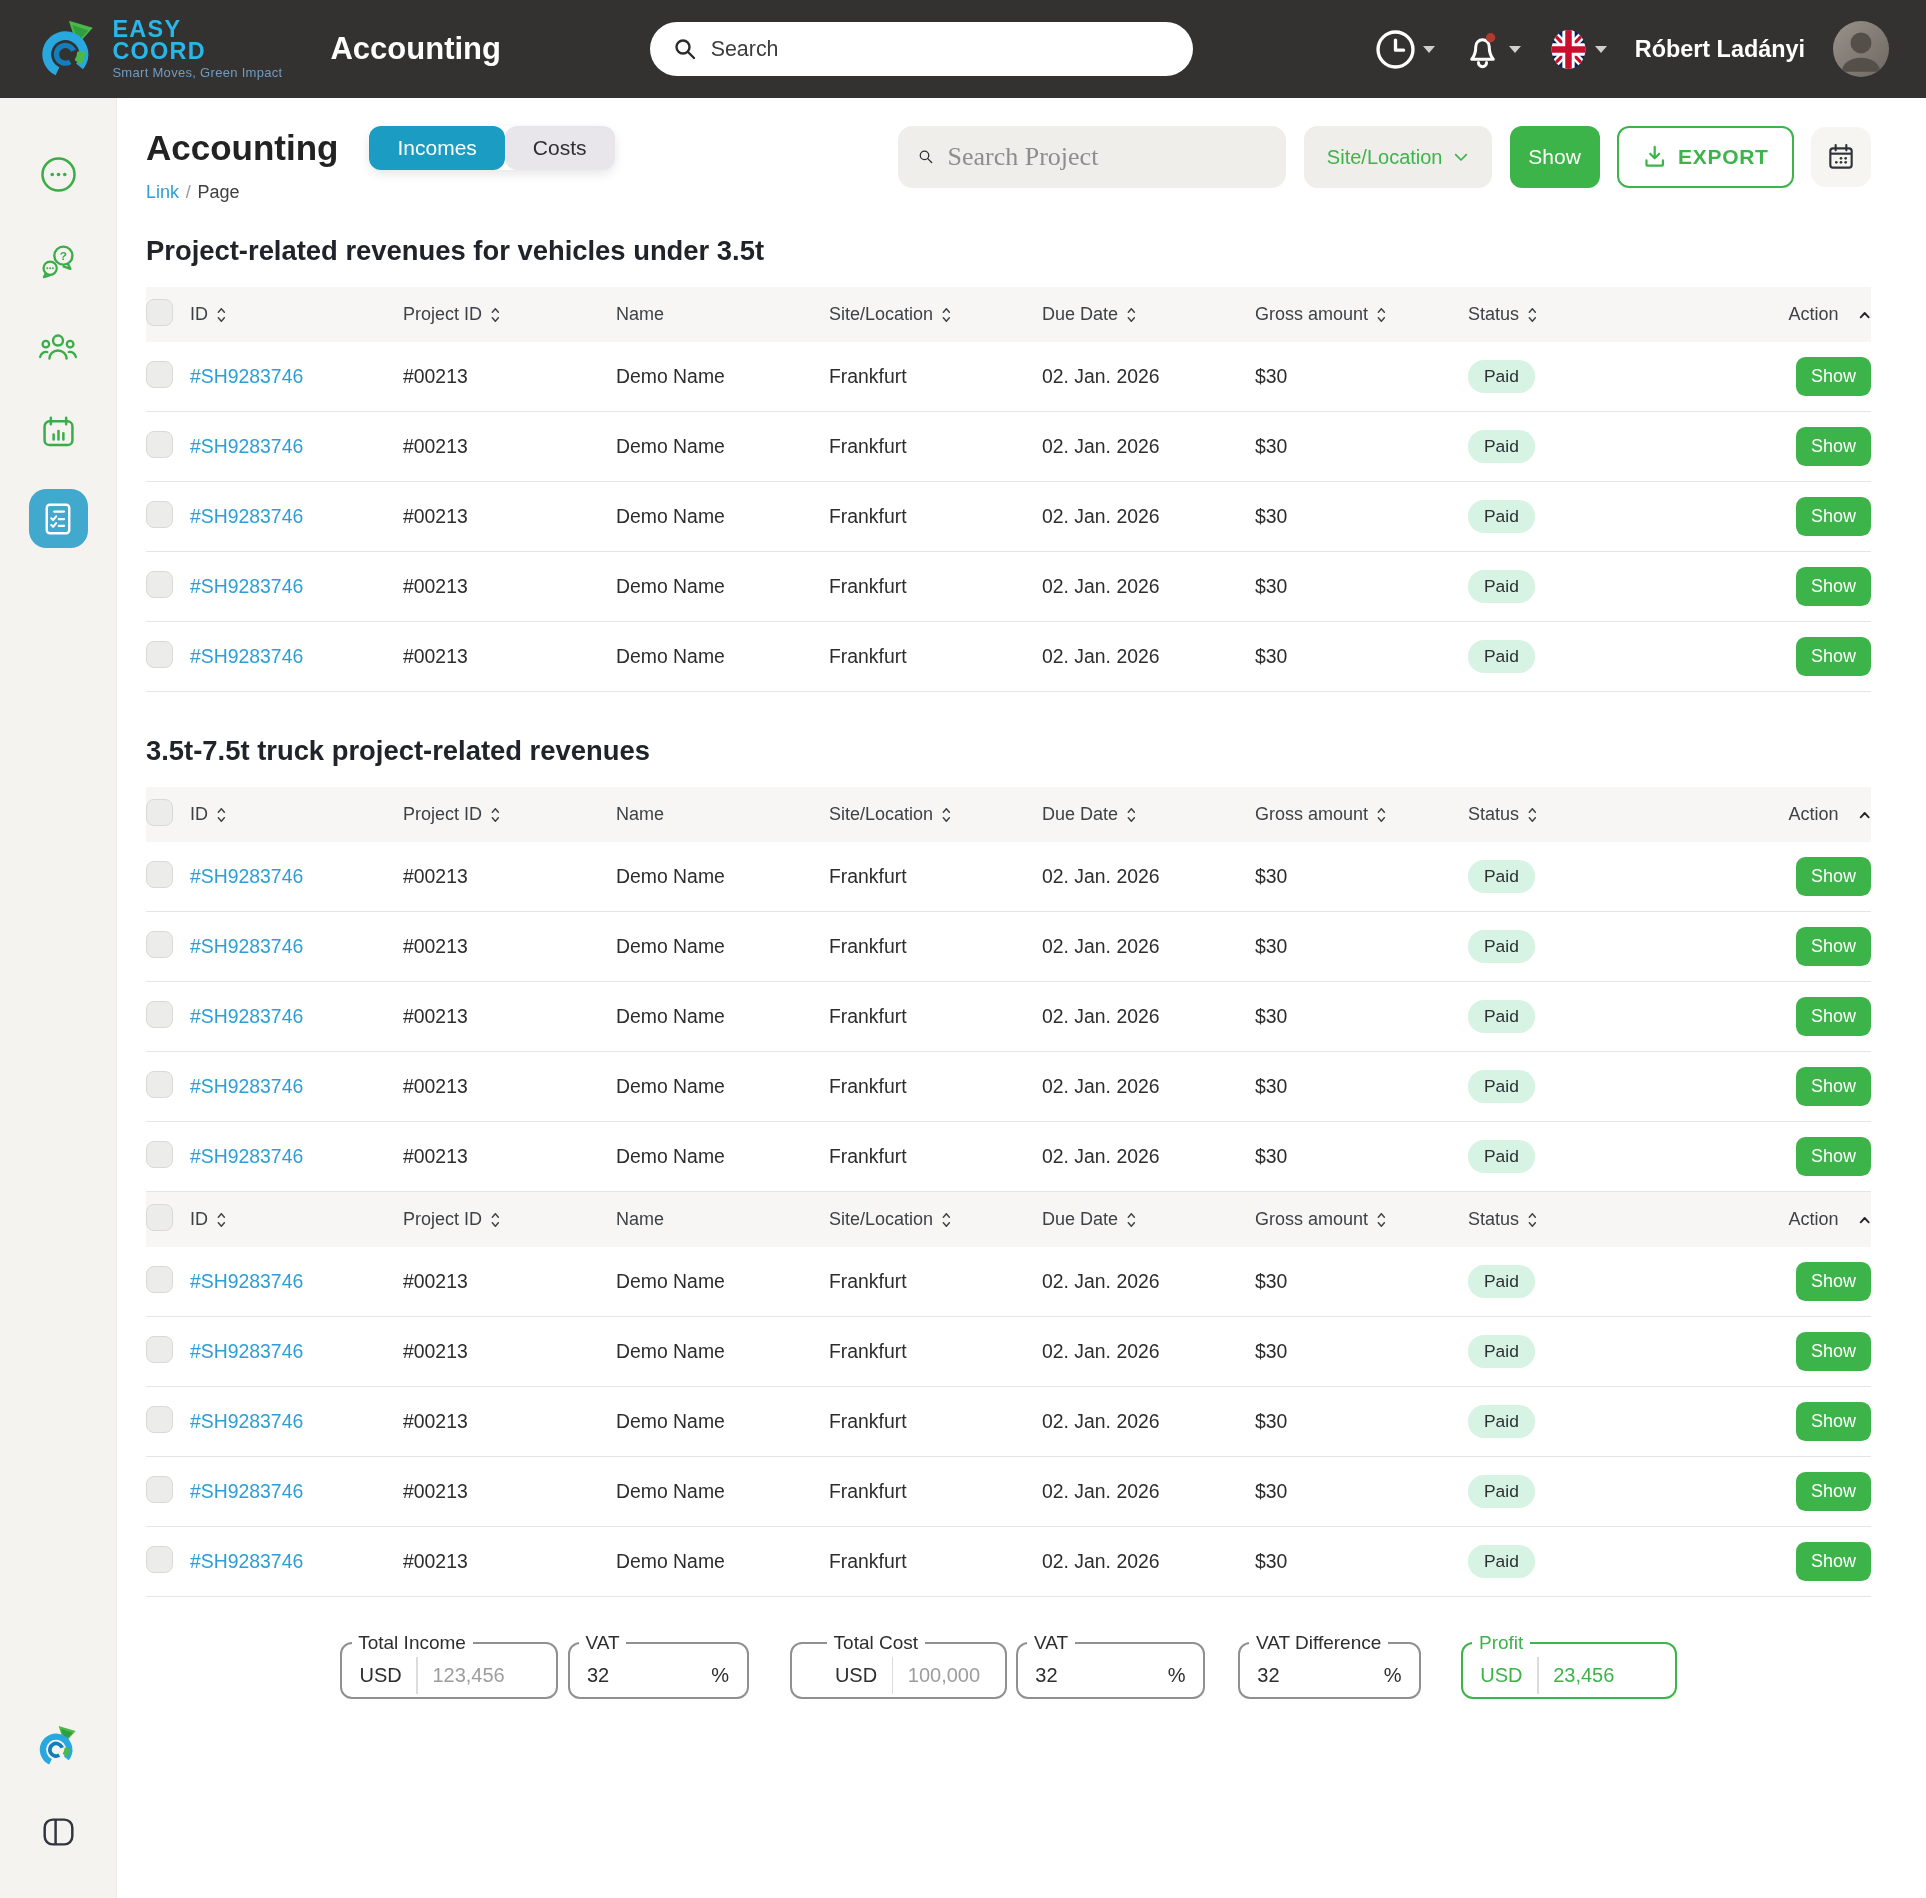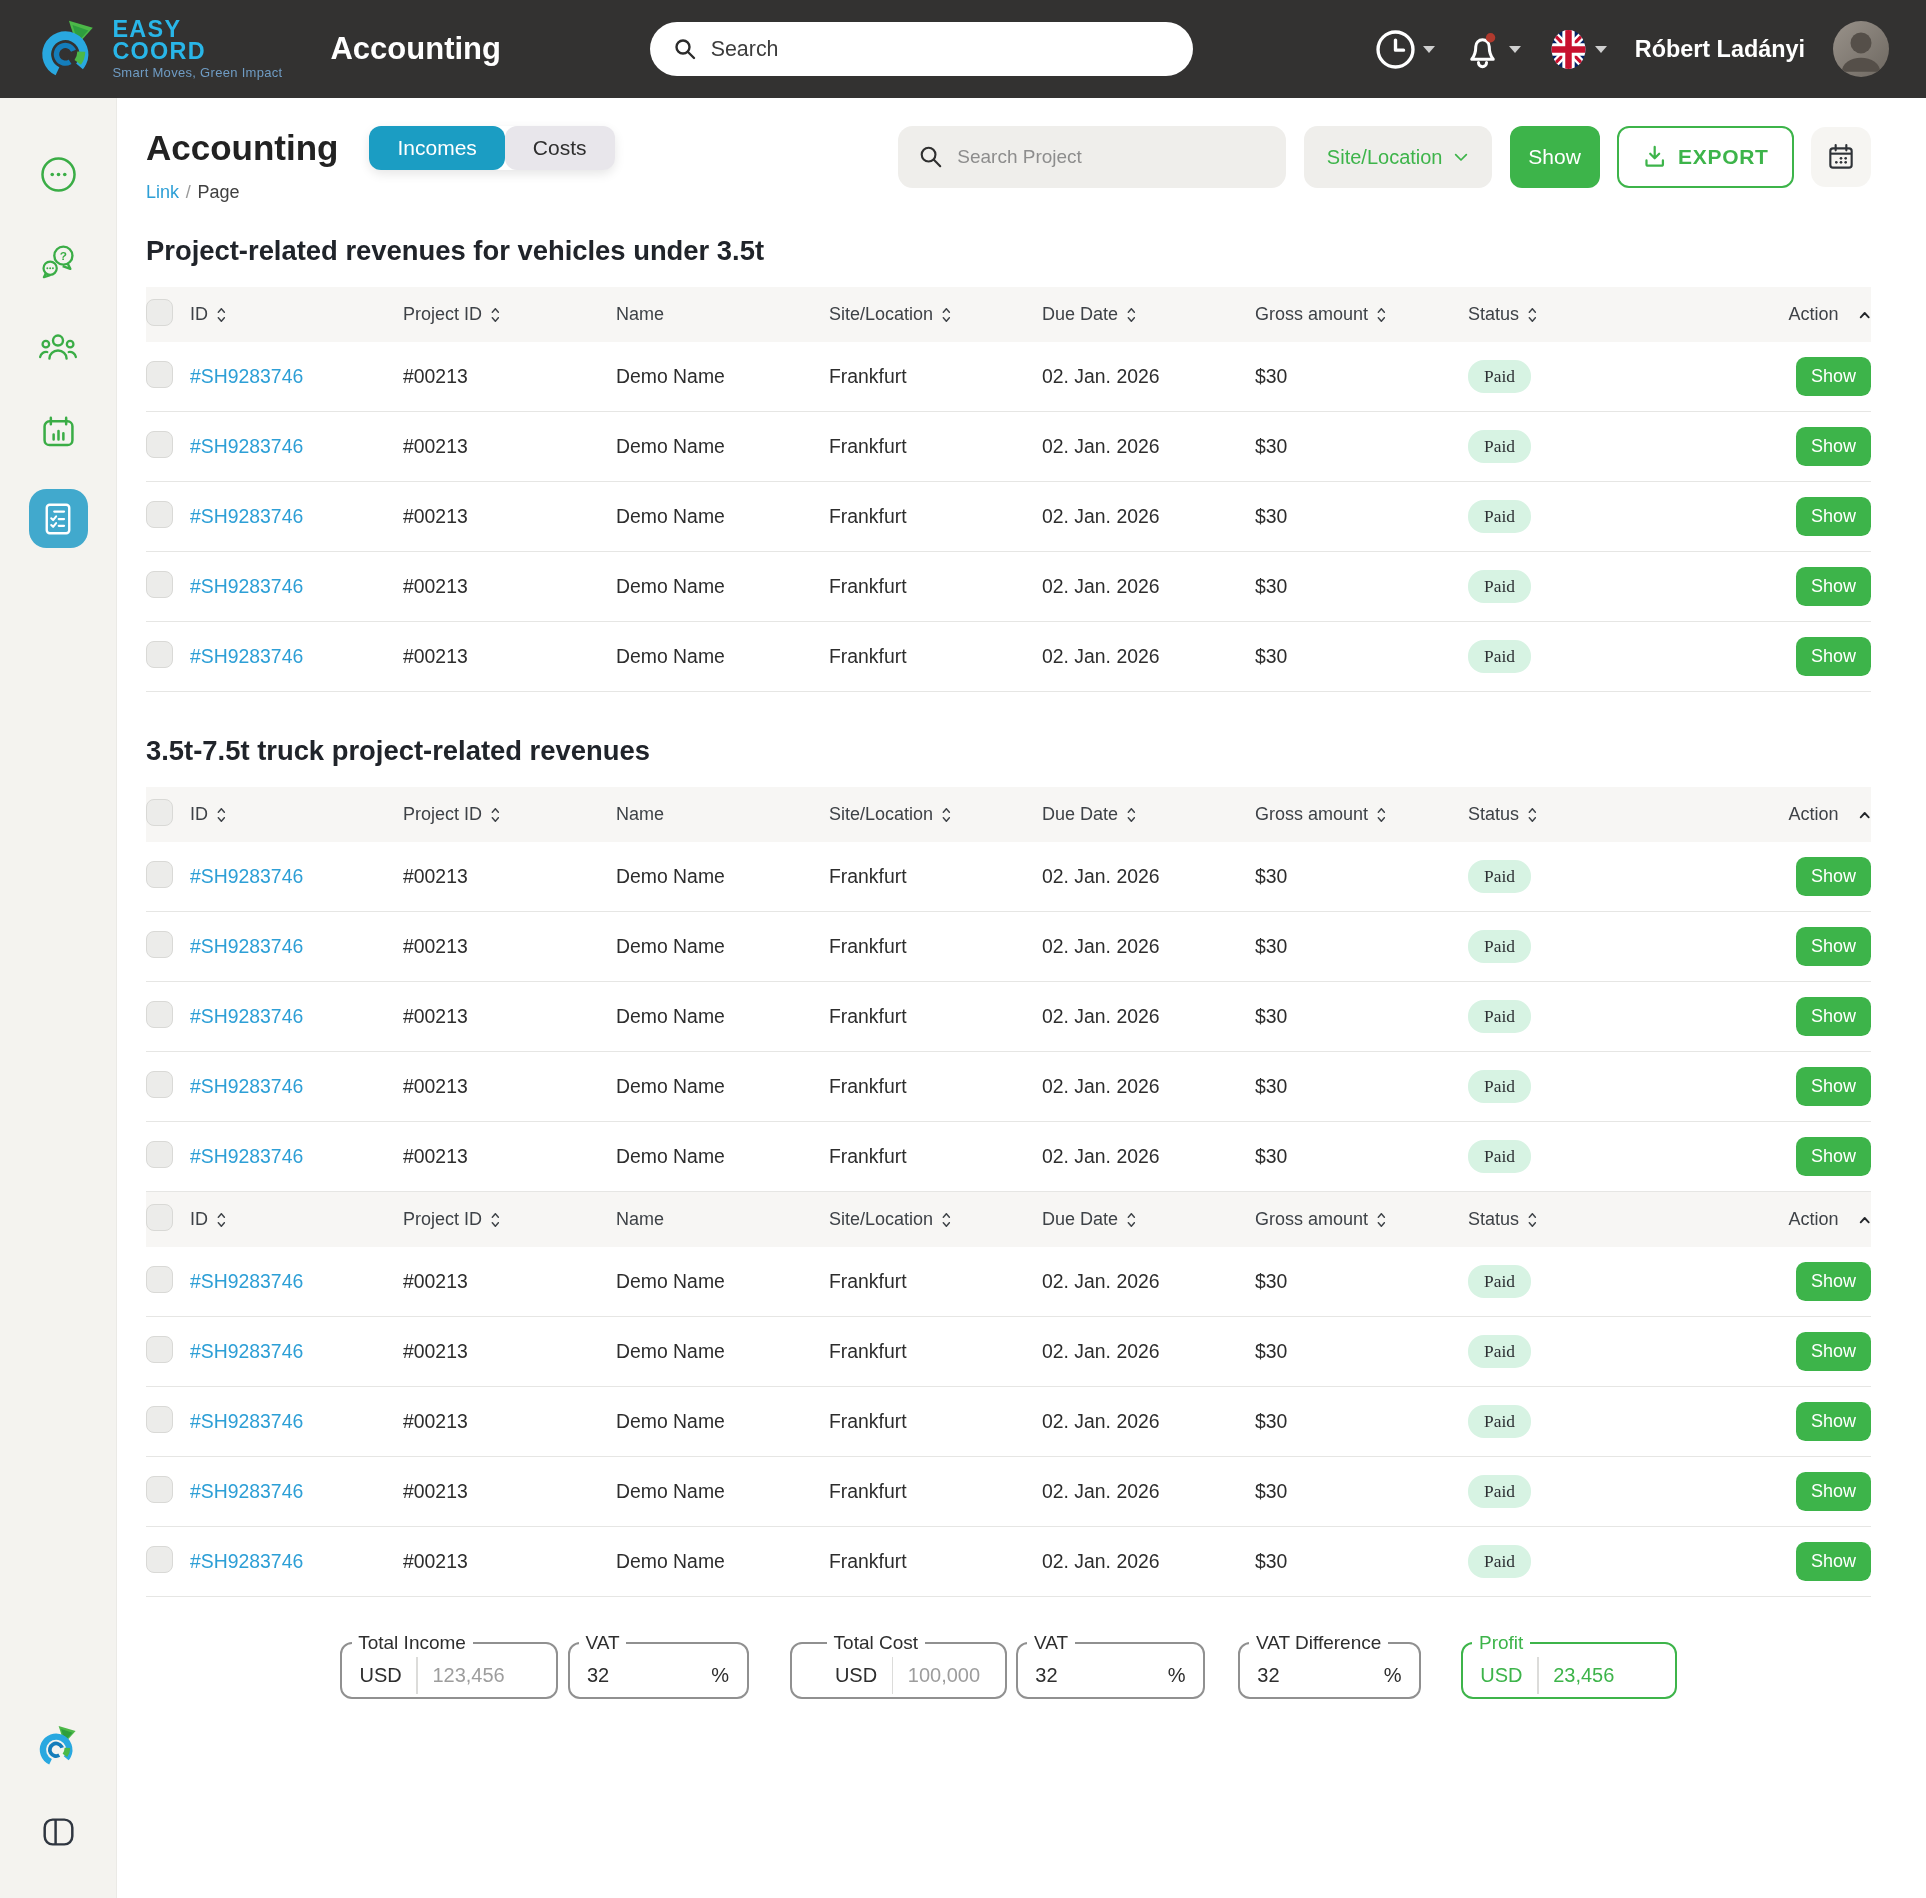--- a/index.html
+++ b/index.html
@@ -40,39 +40,39 @@
   .tab.active { background:#1b9dc3; color:#fff; }
   .tab.inactive { background:#e8e6eb; color:#2e2e2e; }
   .breadcrumb { margin-top:12px; font-size:18px; }
   .breadcrumb a { color:#2d9fd6; text-decoration:none; cursor:pointer; }
   .breadcrumb .sep { color:#9a9a9a; margin:0 6.7px; }
   .breadcrumb .cur { color:#3f3f3f; }
 
   
   .toolbar { display:flex; align-items:center; gap:17.4px; }
   .search-project { width:388px; height:62px; border-radius:14.7px; background:#efeeeb; display:flex; align-items:center; gap:13.4px; padding:0 20px; }
-  .search-project input { border:none; outline:none; background:transparent; flex:1; font-size:19px; color:#4c1d95; font-family:Liberation Sans, sans-serif; }
+  .search-project input { border:none; outline:none; background:transparent; flex:1; font-size:26px; color:#4c1d95; font-family:Liberation Serif, serif; }
   .search-project input::placeholder { color:#8d8d8d; }
   .site-location { height:62px; border-radius:13.4px; background:#efeeeb; display:flex; align-items:center; gap:10.7px; padding:0 23px; cursor:pointer; }
   .site-location span { font-size:20px; color:#3db44a; }
   .btn-show-top { width:90px; height:62px; border:none; border-radius:12px; background:#3db44a; color:#fff; font-size:21px; font-family:inherit; cursor:pointer; }
   .btn-export { height:62px; border-radius:12px; border:2px solid #3db44a; background:#fff; color:#3db44a; font-size:21px; font-weight:700; letter-spacing:0.7px; font-family:inherit; display:flex; align-items:center; gap:10.7px; padding:0 23px; cursor:pointer; }
   .btn-calendar { width:60px; height:60px; border:none; border-radius:14.7px; background:#f6f5f2; display:flex; align-items:center; justify-content:center; cursor:pointer; }
 
   
   .section-title { font-size:27.4px; font-weight:700; color:#20242a; margin:43px 0 20px; }
   .table-section:first-child .section-title { margin-top:32px; }
   .tbl-head, .tbl-row { display:grid; grid-template-columns:44px 213px 213px 213px 213px 213px 213px 201px 1fr; align-items:center; }
   .tbl-head { background:#f7f6f4; height:55px; font-size:18px; color:#3e4247; }
   .tbl-row { height:70px; border-bottom:1.3px solid #e6e6e4; font-size:19.4px; color:#2d2d2d; }
   .head-cell { display:flex; align-items:center; gap:6.7px; }
   .c-action { justify-self:end;gap:19px; }
   .checkbox { width:27px; height:27px; border-radius:8px; background:#ececea; border:1.3px solid #d9d9d6; display:inline-block; cursor:pointer; }
   .id-link { color:#2d9fd6; text-decoration:none; cursor:pointer; }
-  .badge { background:#d7f3e3; color:#2c2f33; border-radius:16px; padding:6px 16px; font-size:17.4px; display:inline-block;font-family:Liberation Serif, serif; }
+  .badge { background:#d7f3e3; color:#2c2f33; border-radius:16px; padding:6px 16px; font-size:17.4px; display:inline-block; }
   .show-btn { width:75px; height:39px; border:none; border-radius:9.4px; background:#3db44a; color:#fff; font-size:18px; font-family:inherit; cursor:pointer; }
 
   
   .summary { display:flex; align-items:center; justify-content:center; margin:35px 0 100px; }
   .fld { border:2px solid #909090; border-radius:12px; height:67px; }
   .fld legend { font-size:19px; color:#2e2e2e; padding:0 6.7px; margin-left:9.4px; }
   .fld-inner { height:100%; display:flex; align-items:center; padding:0 17.4px; }
   .fld .unit { font-size:20px; color:#2e2e2e; }
   .fld .vdiv { width:1.3px; height:37px; background:#dcdcda; margin:0 14.7px; }
   .fld .val { font-size:20px; }

